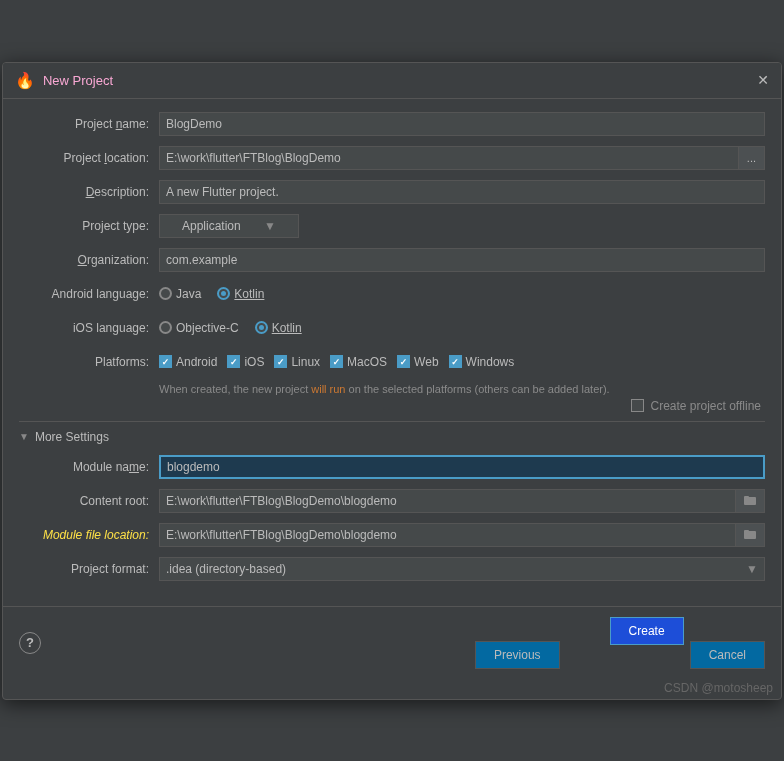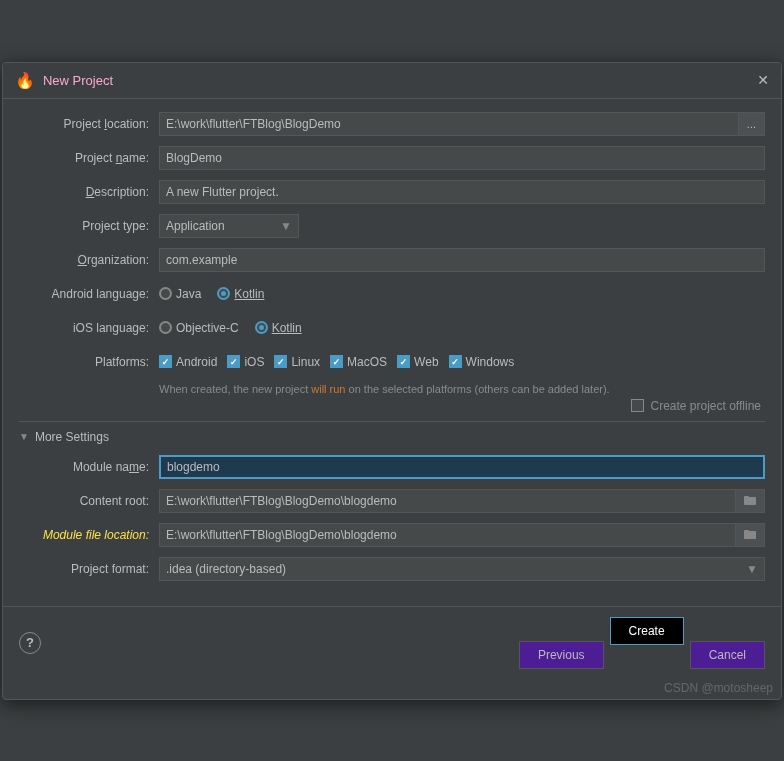--- a/index.html
+++ b/index.html
@@ -94,21 +94,21 @@
       color: #bbbbbb;
       padding: 2px 8px;
       cursor: pointer;
       font-size: 11px;
       height: 24px;
     }
     .dropdown {
       background: #45494a;
       border: 1px solid #555;
       color: #bbbbbb;
-      padding: 2px 6px;
+      padding: 2px 22px;
       font-size: 12px;
       height: 24px;
       min-width: 140px;
       cursor: pointer;
       display: flex;
       align-items: center;
       justify-content: space-between;
     }
     .dropdown-arrow {
       margin-left: 8px;
@@ -269,28 +269,29 @@
     .btn {
       padding: 5px 18px;
       border: 1px solid #555;
       cursor: pointer;
       font-size: 12px;
       height: 28px;
       display: flex;
       align-items: center;
     }
     .btn-default {
-      background: #4c1d95;
+      background: #0369a1;
       color: #bbbbbb;
       margin-top: 24px;
     }
     .btn-primary {
-      background: #000000;
+      background: #1d4ed8;
       border-color: #4a9cc7;
       color: white;
+      margin-left: 44px;
     }
     .watermark {
       font-size: 12px;
       color: #666;
       text-align: right;
       padding: 2px 8px 4px;
     }
   </style>
 </head>
 <body>
@@ -302,33 +303,33 @@
       <span class="title-icon">🔥</span>
       <span class="title-text">New Project</span>
     </div>
     <button class="close-btn">✕</button>
   </div>
 
   <div class="content">
 
     <div class="form-row">
       <div class="form-label">
+        <span>Project </span><span class="underline">n</span><span>ame:</span>
+      </div>
+      <input class="form-input" type="text" value="BlogDemo" style="">
+    </div>
+
+    <div class="form-row">
+      <div class="form-label">
         Project <span style="text-decoration:underline">l</span>ocation:
       </div>
       <div class="input-with-btn">
         <input class="form-input" type="text" value="E:\work\flutter\FTBlog\BlogDemo" style="">
         <button class="browse-btn">...</button>
       </div>
-    </div>
-
-    <div class="form-row">
-      <div class="form-label">
-        <span>Project </span><span class="underline">n</span><span>ame:</span>
-      </div>
-      <input class="form-input" type="text" value="BlogDemo" style="">
     </div>
 
     <div class="form-row">
       <div class="form-label">
         <span style="text-decoration:underline">D</span>escription:
       </div>
       <input class="form-input" type="text" value="A new Flutter project." style="">
     </div>
 
     <div class="form-row">

